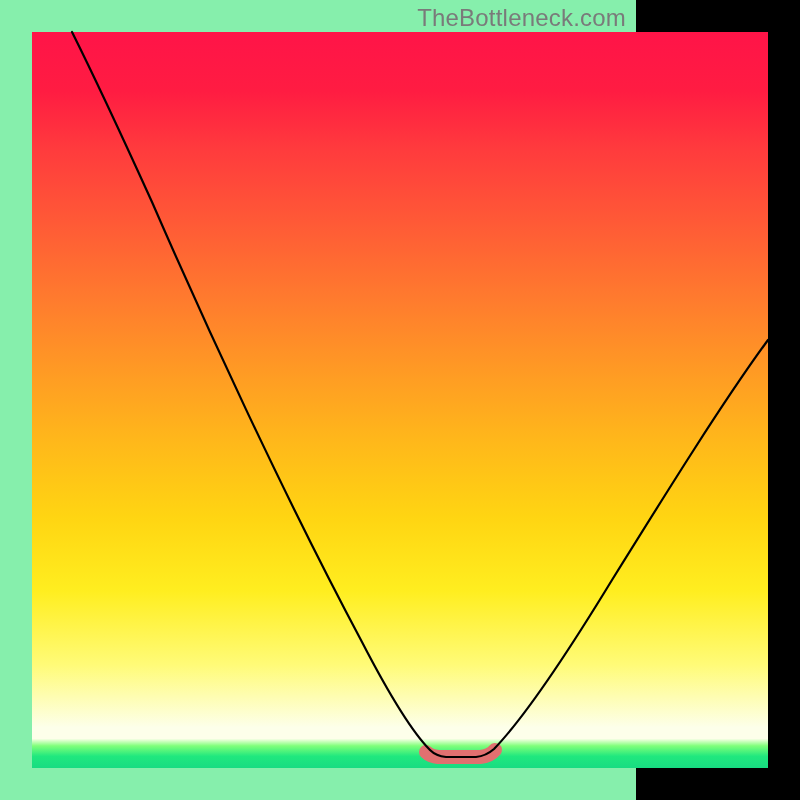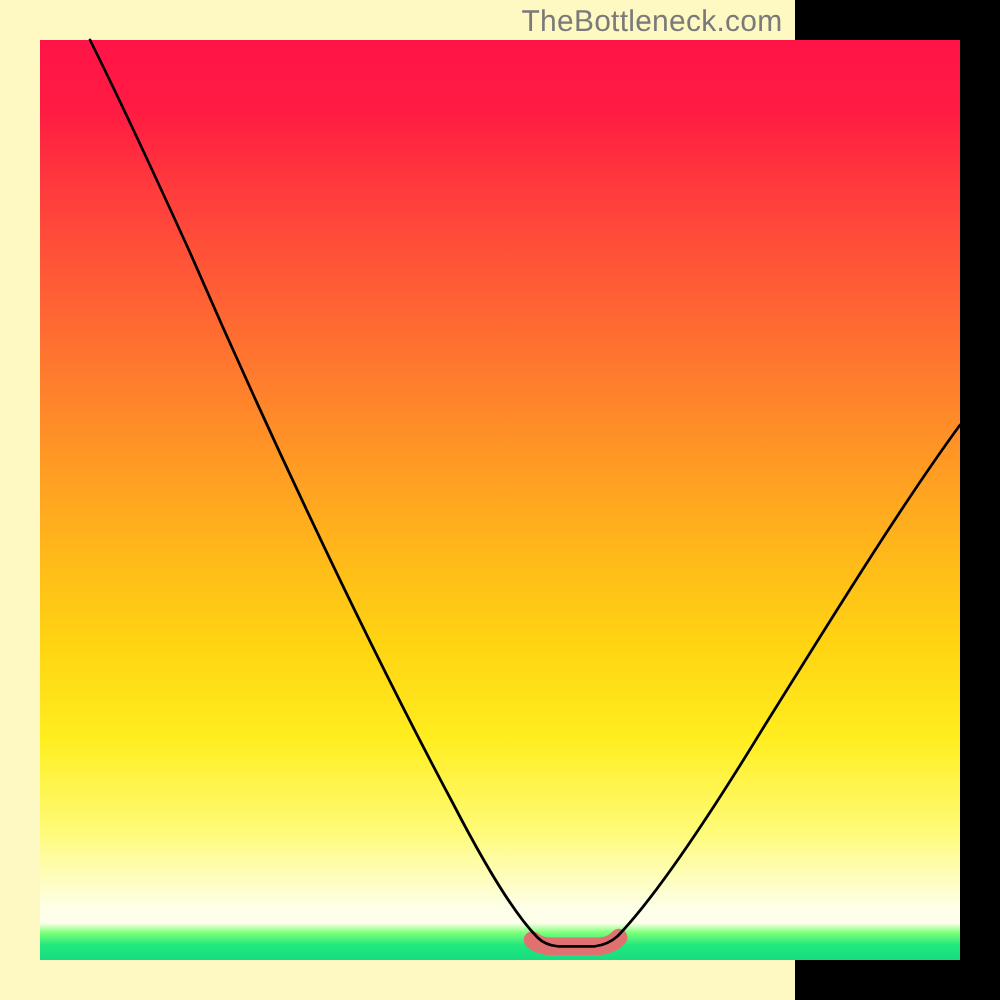--- a/index.html
+++ b/index.html
@@ -9,21 +9,21 @@
     height: 800px;
     background: #000000;
     overflow: hidden;
   }
   .frame {
     position: absolute;
     left: 0;
     top: 0;
     width: 636px;
     height: 800px;
-    background: #fef9c3;
+    background: #86efac;
   }
   .watermark {
     position: absolute;
     top: 4px;
     right: 10px;
     font-family: Arial, Helvetica, sans-serif;
     font-size: 24px;
     font-weight: 500;
     color: #7a7a7a;
     letter-spacing: 0.2px;

